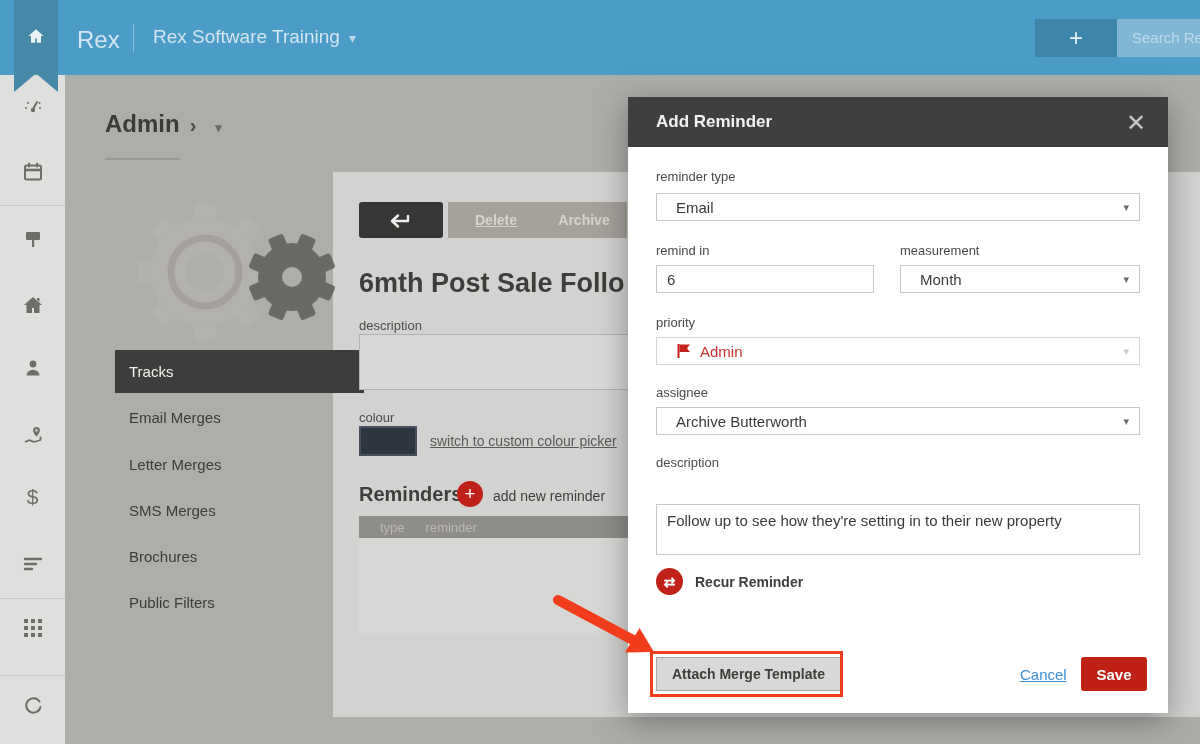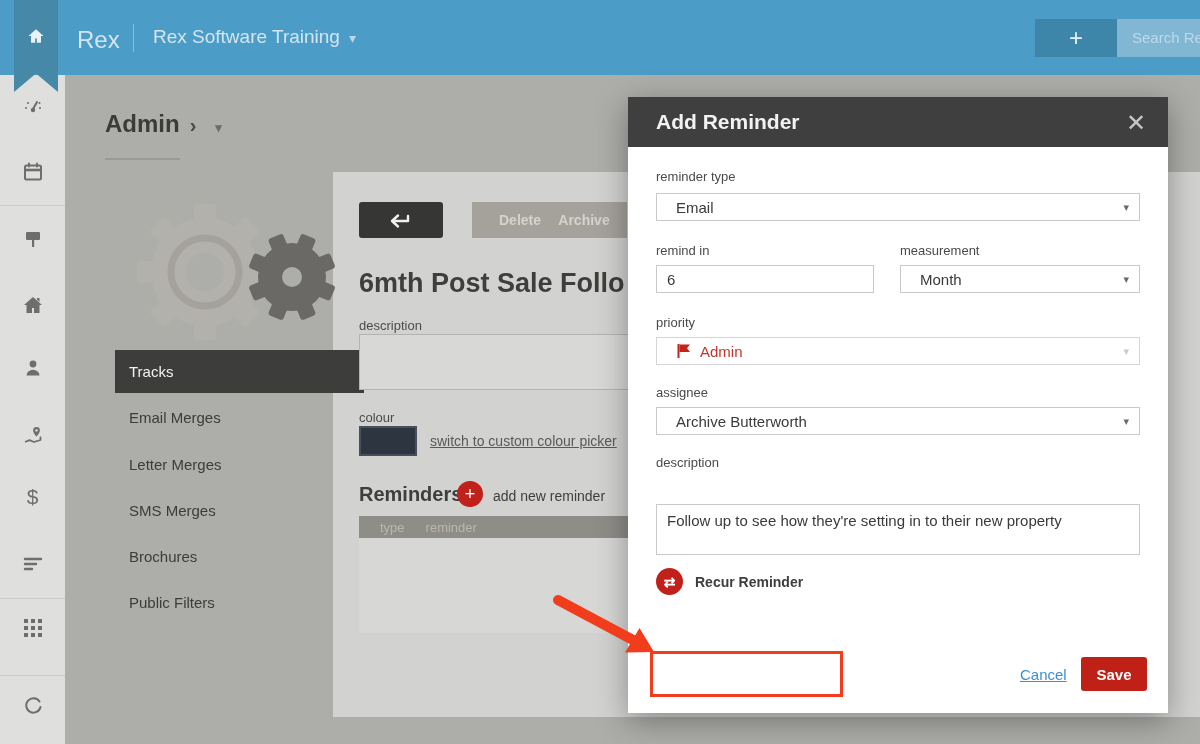--- a/index.html
+++ b/index.html
@@ -43,42 +43,42 @@
                padding-left:14px; font-size:15px; color:#3c3c3a; cursor:pointer; }
   .menu-item.selected { background:#3d3d3b; color:#f1f1ef; }
 
   
   .editor { position:absolute; left:0; top:0; width:1200px; height:744px; z-index:2; pointer-events:none; }
   .editor > * { pointer-events:auto; }
   .back-btn { position:absolute; left:359px; top:202px; width:84px; height:36px; background:#363634; border-radius:3px;
               display:flex; align-items:center; justify-content:center; cursor:pointer; }
   .gray-btn { position:absolute; top:202px; height:36px; background:#a5a29c; color:#d6d3cd; font-weight:bold;
               font-size:14px; display:flex; align-items:center; justify-content:center; cursor:pointer; }
-  .delete-btn { left:472px; width:96px; }
+  .delete-btn { left:448px; width:96px;text-decoration:underline; }
   .archive-btn { left:541px; width:86px; }
   .track-title { position:absolute; left:359px; top:268px; font-size:27px; font-weight:bold; color:#3e3e3c; white-space:nowrap; }
   .ed-label { position:absolute; font-size:13px; color:#4c4c4a; }
   .ed-desc-box { position:absolute; left:359px; top:334px; width:540px; height:56px; background:#d8d8d6; border:1px solid #b3b3b1; }
   .swatch { position:absolute; left:359px; top:426px; width:58px; height:30px; background:#2c3540; border:2px solid #46505c; cursor:pointer; }
   .colour-link { position:absolute; left:430px; top:433px; font-size:14px; color:#59595 7; color:#595957; text-decoration:underline; cursor:pointer; }
   .reminders-head { position:absolute; left:359px; top:483px; font-size:20px; font-weight:bold; color:#3e3e3c; }
   .add-rem-circle { position:absolute; left:457px; top:481px; width:26px; height:26px; border-radius:50%; background:#c0211a;
                     color:#fff; font-size:18px; display:flex; align-items:center; justify-content:center; cursor:pointer; }
   .add-rem-label { position:absolute; left:493px; top:488px; font-size:14px; color:#3e3e3c; cursor:pointer; }
   .rem-table-head { position:absolute; left:359px; top:516px; width:540px; height:22px; background:#8f8d88; color:#b9b7b2;
                     font-size:13px; display:flex; align-items:center; }
   .rem-table-head .col1 { margin-left:21px; }
   .rem-table-head .col2 { margin-left:21px; }
   .rem-table-body { position:absolute; left:359px; top:538px; width:540px; height:95px; background:#d7d7d5; }
 
   
   .modal { position:absolute; left:628px; top:97px; width:540px; height:616px; background:#ffffff; z-index:10;
            box-shadow:0 8px 30px rgba(0,0,0,.35); }
   .modal-header { position:absolute; left:0; top:0; width:100%; height:50px; background:#3f3f3f; display:flex; align-items:center; }
-  .modal-title { color:#f2f2f2; font-size:21px; font-weight:bold; margin-left:28px; }
+  .modal-title { color:#f2f2f2; font-size:17px; font-weight:bold; margin-left:28px; }
   .modal-close { position:absolute; right:16px; top:10px; width:32px; height:32px; color:#c6c6c6; font-size:24px;
                  display:flex; align-items:center; justify-content:center; cursor:pointer; }
   .f-label { position:absolute; font-size:13px; color:#4a4a4a; }
   .f-select { position:absolute; height:28px; border:1px solid #c9c9c9; background:#fff; display:flex; align-items:center;
               padding:0 19px; font-size:15px; color:#3a3a3a; cursor:pointer; }
   .f-select .sel-caret { position:absolute; right:10px; font-size:11px; color:#6b6b6b; }
   .f-select.light-border { border-color:#d6d6d6; }
   .f-select.light-border .sel-caret { color:#c9c9c9; }
   .f-input { position:absolute; height:28px; border:1px solid #c9c9c9; background:#fff; padding:0 10px; font-size:15px;
              color:#3a3a3a; font-family:"Liberation Sans", sans-serif; }
@@ -304,20 +304,21 @@
     <div class="f-label" style="left:28px; top:358px">description</div>
     <textarea class="f-textarea" style="">Follow up to see how they're setting in to their new property</textarea>
 
     <div class="recur-row">
       <span class="recur-circle">
         <span>⇄</span>
       </span>
       <span class="recur-label">Recur Reminder</span>
     </div>
 
+    <div class="attach-btn">Attach Merge Template</div>
     <span class="cancel-link">Cancel</span>
     <div class="save-btn">Save</div>
   </div>
 
   <div class="annot-rect"></div>
   <svg class="annot-arrow" width="120" height="72" viewBox="0 0 120 72">
     <path d="M10 8 L85 48" stroke="#f23d1d" stroke-width="10" stroke-linecap="round" fill="none"></path>
     <polygon points="106,60 77,60.5 91.5,36" fill="#f23d1d"></polygon>
   </svg>
 

